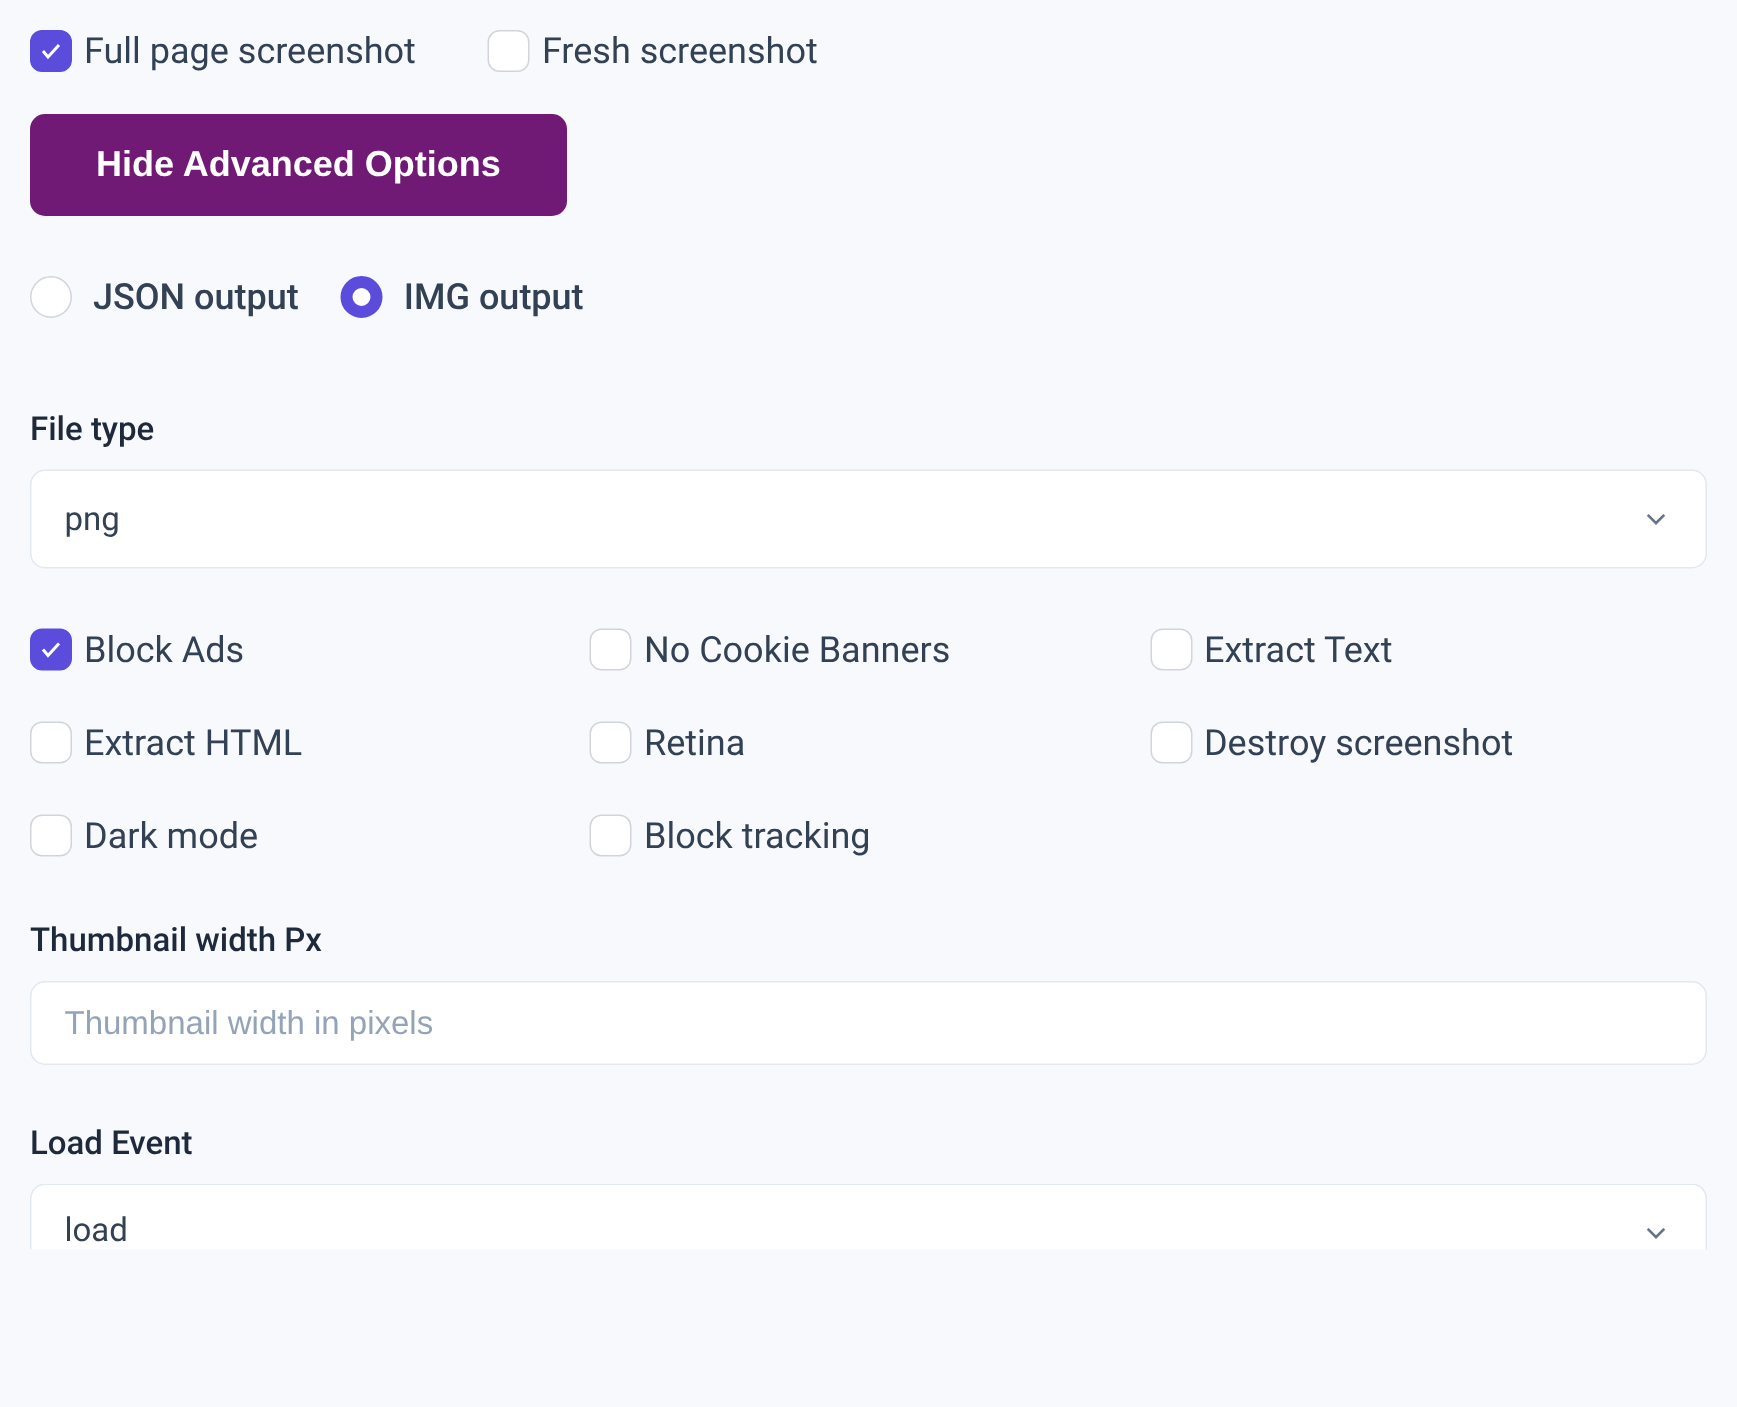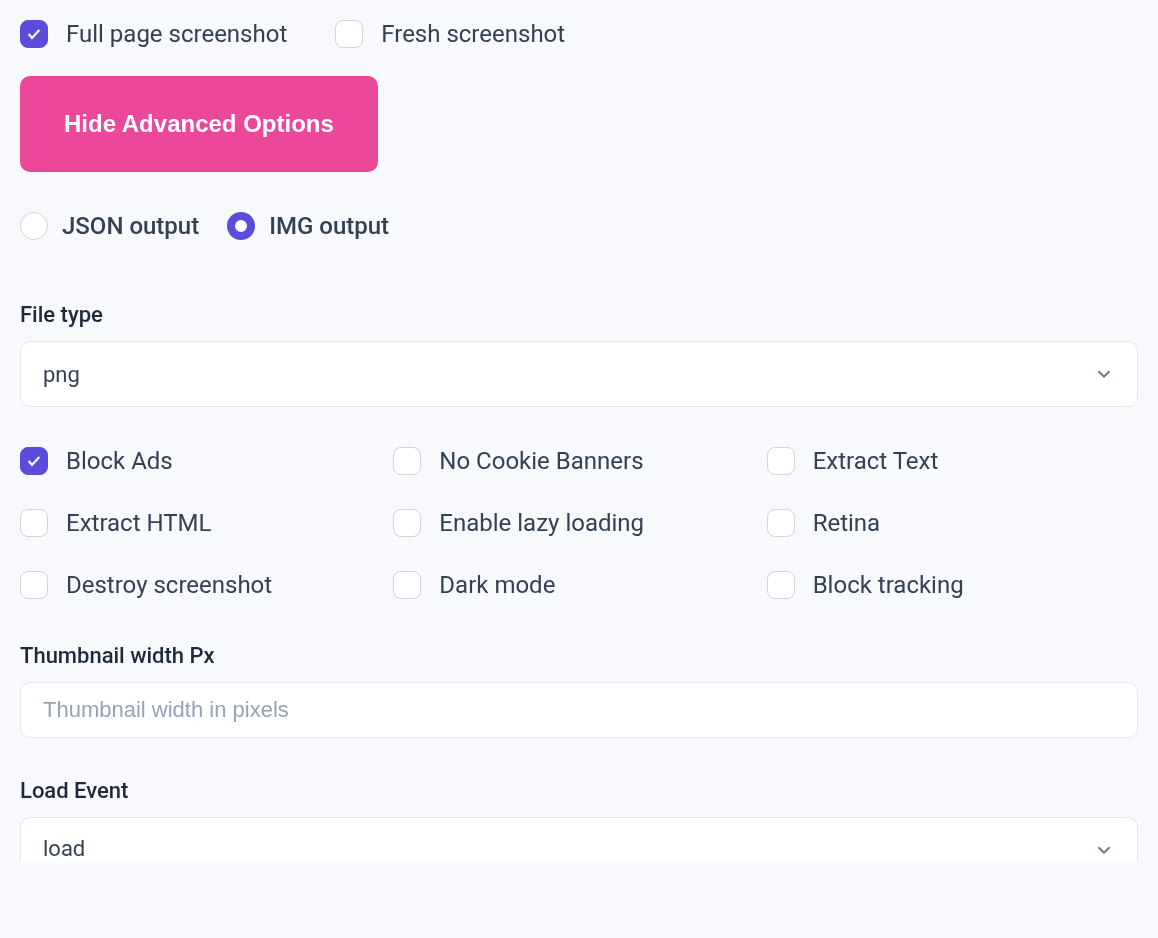--- a/index.html
+++ b/index.html
@@ -12,21 +12,21 @@
   }
   .row {
     display: flex;
     align-items: center;
     gap: 48px;
     margin-bottom: 28px;
   }
   .checkbox-item {
     display: flex;
     align-items: center;
-    gap: 18px;
+    gap: 8px;
   }
   .checkbox {
     width: 28px;
     height: 28px;
     border: 1.5px solid #d1d5db;
     border-radius: 8px;
     background: #ffffff;
     display: flex;
     align-items: center;
     justify-content: center;
@@ -46,25 +46,25 @@
     stroke: #ffffff;
     stroke-width: 3;
     fill: none;
   }
   .checkbox-label {
     font-size: 24px;
     color: #334155;
     font-weight: 400;
   }
   .btn-primary {
-    background: #ec4899;
+    background: #701a75;
     color: #ffffff;
     border: none;
     border-radius: 10px;
-    padding: 34px 44px;
+    padding: 20px 44px;
     font-size: 24px;
     font-weight: 600;
     cursor: pointer;
     margin-bottom: 40px;
     display: inline-block;
   }
   .radio-row {
     display: flex;
     align-items: center;
     gap: 28px;
@@ -239,26 +239,20 @@
   <div class="checkbox-item">
     <div class="checkbox">
       
     </div>
     <span class="checkbox-label">Extract HTML</span>
   </div>
   <div class="checkbox-item">
     <div class="checkbox">
       
     </div>
-    <span class="checkbox-label">Enable lazy loading</span>
-  </div>
-  <div class="checkbox-item">
-    <div class="checkbox">
-      
-    </div>
     <span class="checkbox-label">Retina</span>
   </div>
 
   <div class="checkbox-item">
     <div class="checkbox">
       
     </div>
     <span class="checkbox-label">Destroy screenshot</span>
   </div>
   <div class="checkbox-item">

